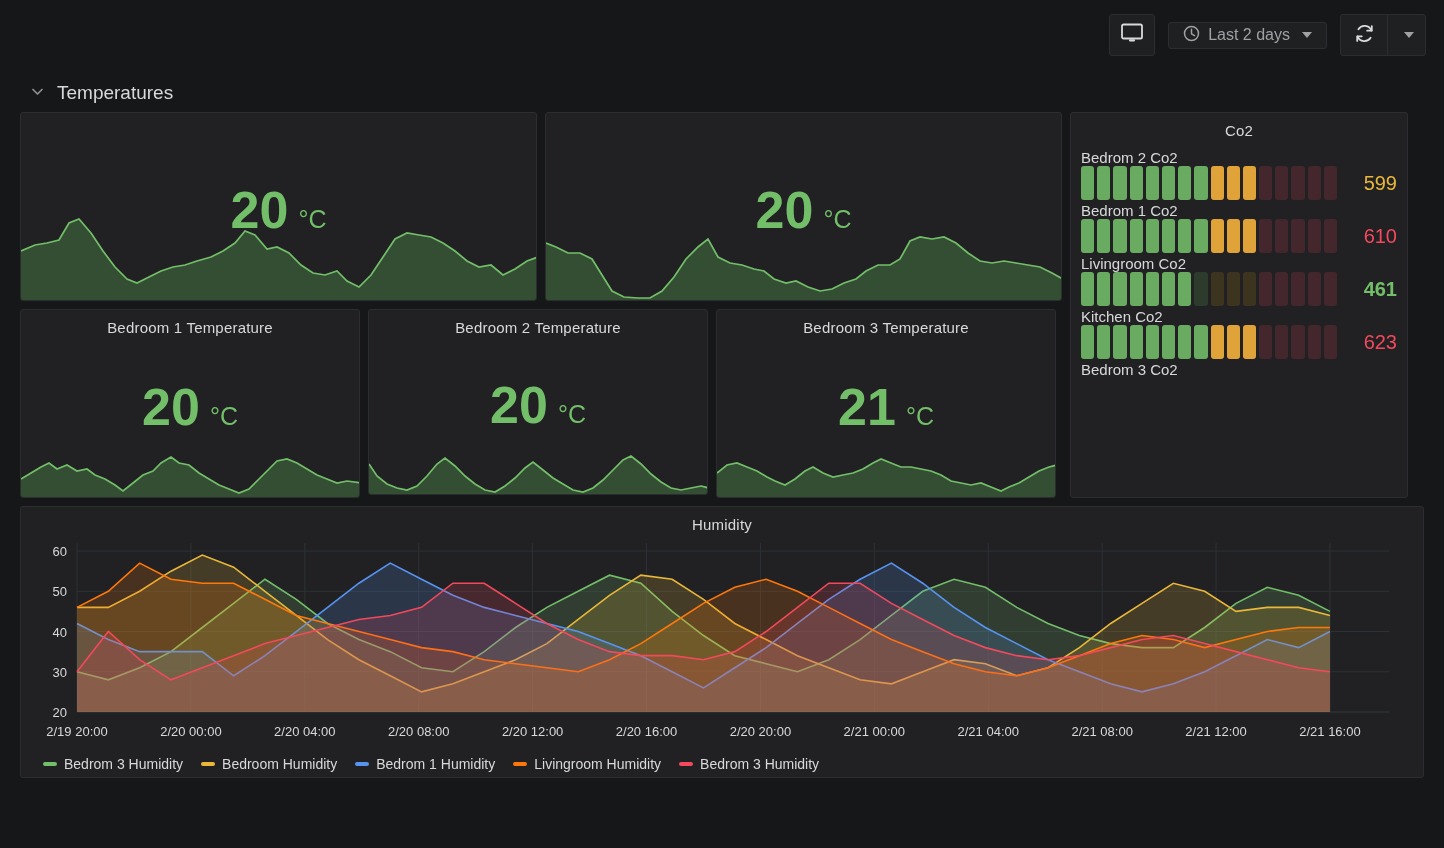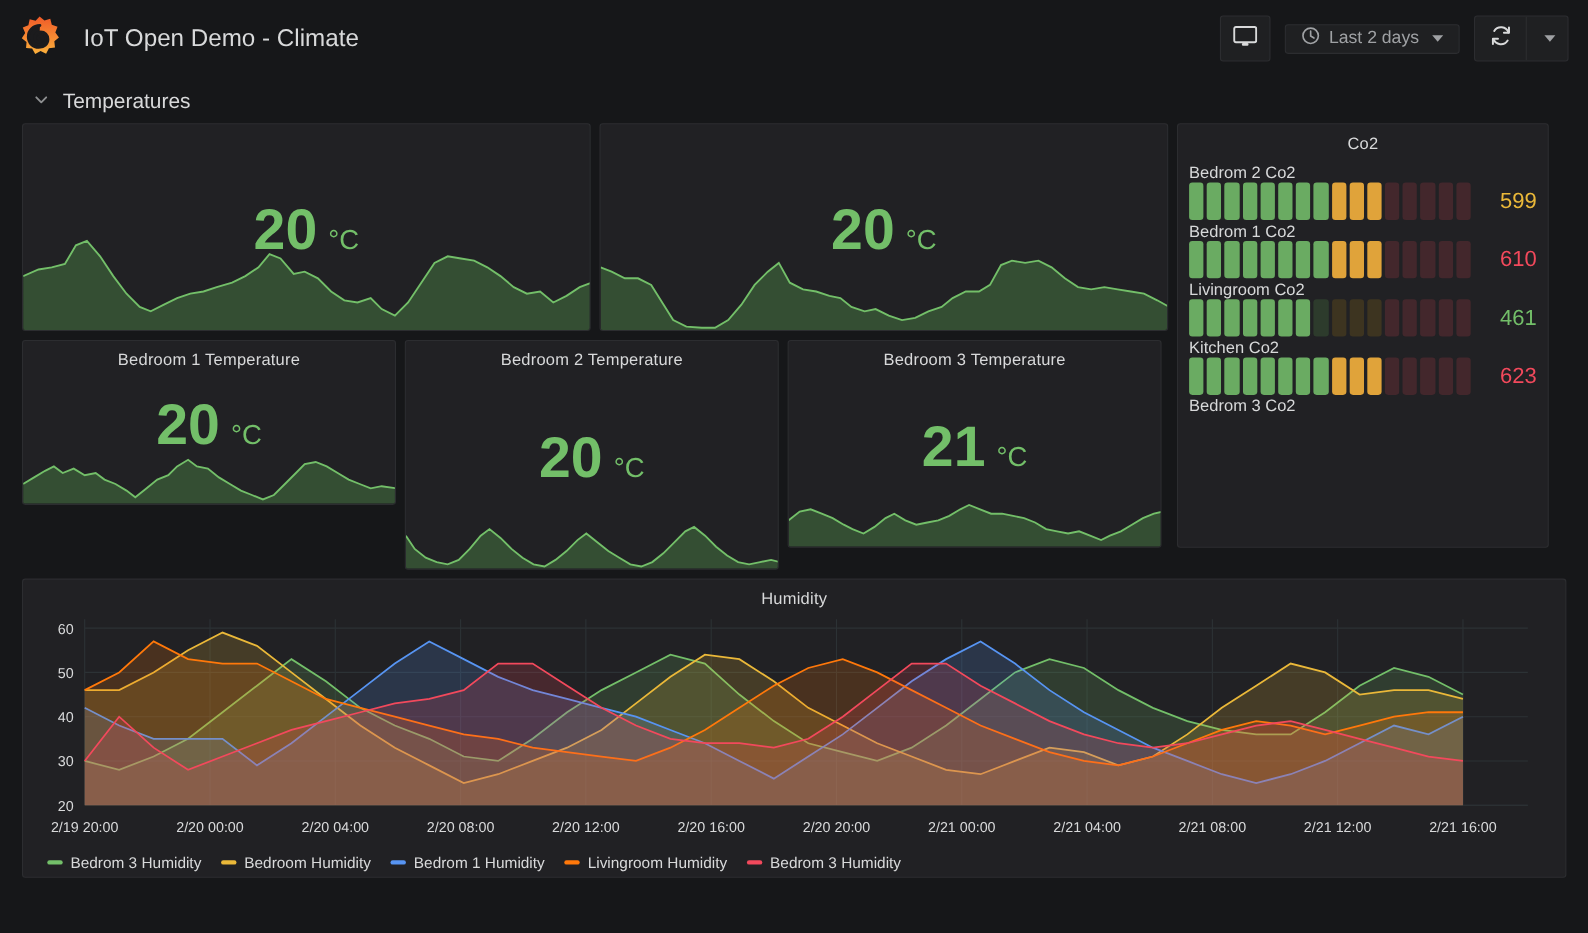--- a/index.html
+++ b/index.html
@@ -107,35 +107,20 @@
   }
   .legend-item { display: flex; align-items: center; gap: 7px; }
   .legend-swatch { width: 14px; height: 4px; border-radius: 2px; }
   .legend-label { color: #d8d9da; font-size: 14px; }
   .axis-text { fill: #d8d9da; font-size: 13px; font-family: "Liberation Sans", sans-serif; }
 </style>
 </head>
 <body>
 
 <div class="topnav">
-  <div class="brand">
-    <span class="logo">
-      <svg width="44" height="44" viewBox="0 0 44 44">
-        <defs>
-          <linearGradient id="glg" x1="0" y1="0" x2="0" y2="1">
-            <stop offset="0%" stop-color="#f05a28"></stop>
-            <stop offset="100%" stop-color="#fbb03b"></stop>
-          </linearGradient>
-        </defs>
-        <path fill="url(#glg)" d="M22 2 l4.4 3.6 5.3-1.6 1.4 5.4 5.2 1.9-2 5.2 3.3 4.5-4.2 3.6.6 5.6-5.5.6-2.6 5-5-2.4-4.9 2.6-2.8-4.9-5.5-.4.4-5.6-4.3-3.4 3.1-4.6-2.2-5.1 5.1-2.1 1.2-5.5 5.4 1.4z"></path>
-        <path fill="#1b1b1d" d="M22.3 10.2c-6 0-10.6 4.5-10.6 10.3 0 5.6 4.2 9.6 9.6 9.6 4.7 0 8.3-3.2 8.3-7.4 0-3.8-2.9-6.6-6.6-6.6-3.1 0-5.5 2.1-5.5 4.9 0 2.4 1.8 4.1 4.1 4.1 1.9 0 3.3-1.3 3.3-2.9 0-1.4-1-2.4-2.4-2.4-1 0-1.8.6-1.8 1.5 0 .7.5 1.2 1.2 1.2" stroke="#1b1b1d" stroke-width="2.6" stroke-linecap="round"></path>
-      </svg>
-    </span>
-    <span class="dash-title">IoT Open Demo - Climate</span>
-  </div>
 
   <div class="nav-right">
     <div class="nav-btn kiosk-btn">
       <span>
         <svg width="22" height="20" viewBox="0 0 22 20">
           <rect x="1" y="1.5" width="20" height="14" rx="1.6" fill="none" stroke="#d8d9da" stroke-width="1.8"></rect>
           <rect x="8" y="16.2" width="6" height="2.4" rx="1" fill="#d8d9da"></rect>
         </svg>
       </span>
     </div>
@@ -270,21 +255,21 @@
                 <div class="cell" style="background: rgb(45, 59, 44);"></div>
                 <div class="cell" style="background: rgb(61, 52, 32);"></div>
                 <div class="cell" style="background: rgb(61, 52, 32);"></div>
                 <div class="cell" style="background: rgb(61, 52, 32);"></div>
                 <div class="cell" style="background: rgb(67, 39, 44);"></div>
                 <div class="cell" style="background: rgb(67, 39, 44);"></div>
                 <div class="cell" style="background: rgb(67, 39, 44);"></div>
                 <div class="cell" style="background: rgb(67, 39, 44);"></div>
                 <div class="cell" style="background: rgb(67, 39, 44);"></div>
               </div>
-            <div class="gauge-value" style="color: rgb(115, 191, 105);">461</div>
+            <div class="gauge-value" style="color: rgb(115, 191, 105); font-weight: bold;">461</div>
           </div>
         </div>
 
         <div class="gauge-row">
           <div class="gauge-label">Kitchen Co2</div>
           <div class="gauge-track">
             <div class="gauge-cells">
                 <div class="cell" style="background: rgb(106, 171, 98);"></div>
                 <div class="cell" style="background: rgb(106, 171, 98);"></div>
                 <div class="cell" style="background: rgb(106, 171, 98);"></div>
@@ -309,33 +294,33 @@
         <div class="gauge-row">
           <div class="gauge-label">Bedrom 3 Co2</div>
         </div>
 
       </div>
     </div>
   </div>
 
   <div class="grid-row" style="margin-top:-197px; margin-right:346px;">
 
-    <div class="panel stat-panel" style="width:340px;height:150px;">
+    <div class="panel stat-panel" style="width:340px;height:189px;">
       <div class="panel-title">Bedroom 1 Temperature</div>
       <div class="stat-value-wrap">
         <span class="stat-number">20</span>
         <span class="stat-unit">°C</span>
       </div>
       <svg class="spark" width="340" height="48" viewBox="0 0 340 48" preserveAspectRatio="none">
         <path d="M0,30 L10,24 L20,18 L28,14 L36,20 L46,16 L56,22 L66,20 L74,26 L84,30 L94,36 L102,42 L112,34 L122,26 L132,22 L140,14 L150,8 L158,14 L168,16 L178,24 L188,30 L198,36 L208,40 L218,44 L228,40 L238,30 L248,20 L256,12 L266,10 L276,14 L286,20 L296,26 L306,30 L316,34 L326,32 L340,34 L340,48 L0,48 Z" fill="#3b5e38" opacity="0.75"></path>
         <path d="M0,30 L10,24 L20,18 L28,14 L36,20 L46,16 L56,22 L66,20 L74,26 L84,30 L94,36 L102,42 L112,34 L122,26 L132,22 L140,14 L150,8 L158,14 L168,16 L178,24 L188,30 L198,36 L208,40 L218,44 L228,40 L238,30 L248,20 L256,12 L266,10 L276,14 L286,20 L296,26 L306,30 L316,34 L326,32 L340,34" fill="none" stroke="#73bf69" stroke-width="1.7"></path>
       </svg>
     </div>
 
-    <div class="panel stat-panel" style="width:340px;height:209px;">
+    <div class="panel stat-panel" style="width:340px;height:186px;">
       <div class="panel-title">Bedroom 2 Temperature</div>
       <div class="stat-value-wrap">
         <span class="stat-number">20</span>
         <span class="stat-unit">°C</span>
       </div>
       <svg class="spark" width="340" height="48" viewBox="0 0 340 48" preserveAspectRatio="none">
         <path d="M0,18 L8,30 L18,38 L28,42 L38,44 L48,40 L58,30 L68,18 L76,12 L86,20 L96,30 L106,38 L116,44 L126,46 L136,40 L146,32 L156,22 L164,16 L174,24 L184,32 L194,38 L204,44 L214,46 L224,42 L234,34 L244,24 L254,14 L262,10 L272,18 L282,28 L292,36 L302,42 L312,44 L322,42 L332,40 L340,42 L340,48 L0,48 Z" fill="#3b5e38" opacity="0.75"></path>
         <path d="M0,18 L8,30 L18,38 L28,42 L38,44 L48,40 L58,30 L68,18 L76,12 L86,20 L96,30 L106,38 L116,44 L126,46 L136,40 L146,32 L156,22 L164,16 L174,24 L184,32 L194,38 L204,44 L214,46 L224,42 L234,34 L244,24 L254,14 L262,10 L272,18 L282,28 L292,36 L302,42 L312,44 L322,42 L332,40 L340,42" fill="none" stroke="#73bf69" stroke-width="1.7"></path>
       </svg>
     </div>

